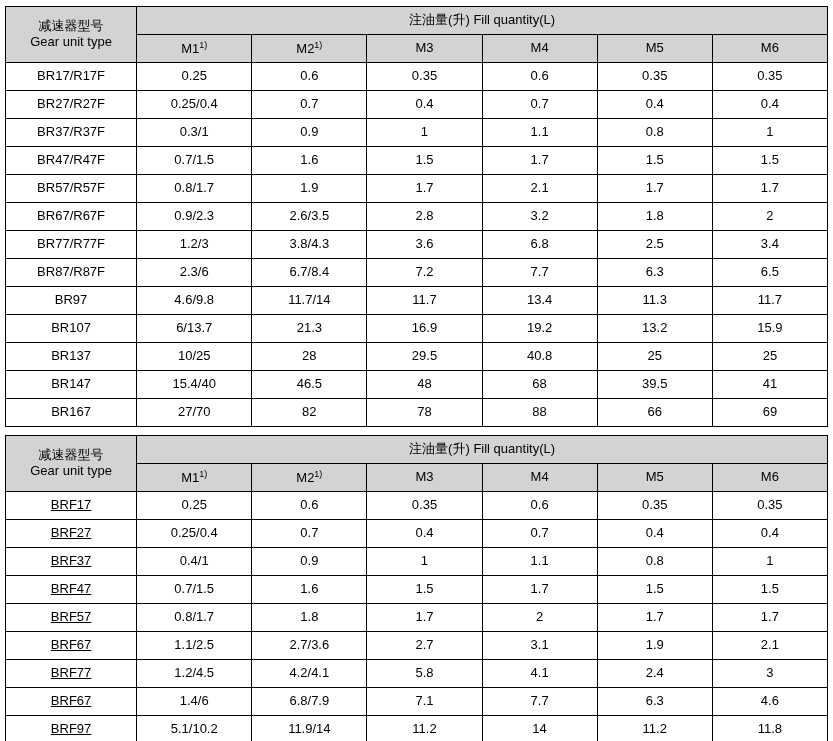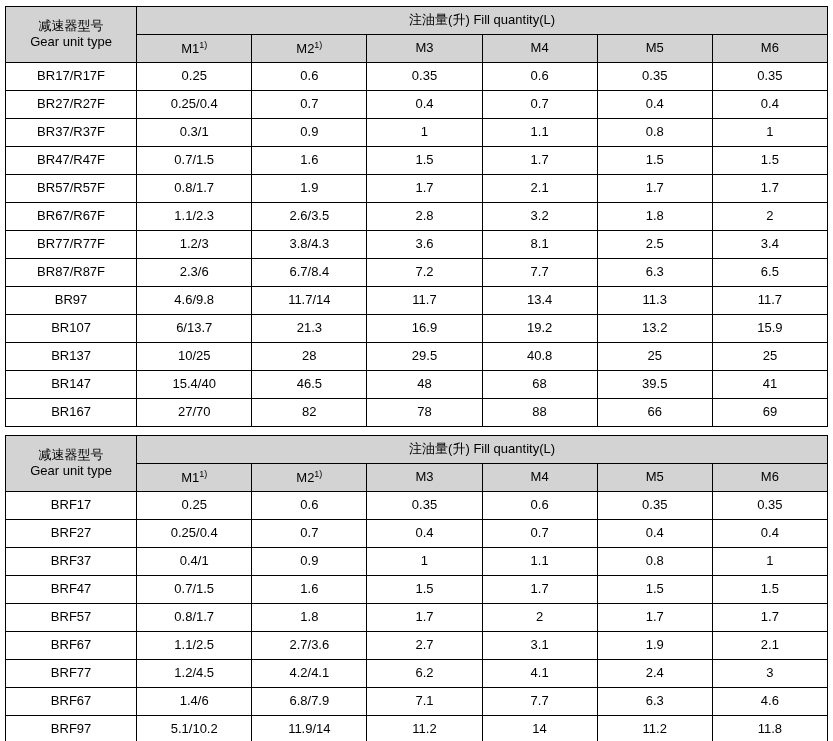--- a/index.html
+++ b/index.html
@@ -67,20 +67,21 @@
     vertical-align: super;
   }
   td.typecell {
     text-align: left;
     padding-left: 8px;
     font-size: 13.5px;
   }
   td.typecell.center {
     text-align: center;
     padding-left: 0;
+    text-decoration: underline;
   }
   td.valcell {
     font-size: 13px;
   }
 </style>
 </head>
 <body>
 
 <div class="page">
 
@@ -151,33 +152,33 @@
         <td class="typecell">BR57/R57F</td>
         <td class="valcell">0.8/1.7</td>
         <td class="valcell">1.9</td>
         <td class="valcell">1.7</td>
         <td class="valcell">2.1</td>
         <td class="valcell">1.7</td>
         <td class="valcell">1.7</td>
       </tr>
       <tr>
         <td class="typecell">BR67/R67F</td>
-        <td class="valcell">1.1/2.3</td>
+        <td class="valcell">0.9/2.3</td>
         <td class="valcell">2.6/3.5</td>
         <td class="valcell">2.8</td>
         <td class="valcell">3.2</td>
         <td class="valcell">1.8</td>
         <td class="valcell">2</td>
       </tr>
       <tr>
         <td class="typecell">BR77/R77F</td>
         <td class="valcell">1.2/3</td>
         <td class="valcell">3.8/4.3</td>
         <td class="valcell">3.6</td>
-        <td class="valcell">8.1</td>
+        <td class="valcell">6.8</td>
         <td class="valcell">2.5</td>
         <td class="valcell">3.4</td>
       </tr>
       <tr>
         <td class="typecell">BR87/R87F</td>
         <td class="valcell">2.3/6</td>
         <td class="valcell">6.7/8.4</td>
         <td class="valcell">7.2</td>
         <td class="valcell">7.7</td>
         <td class="valcell">6.3</td>
@@ -309,21 +310,21 @@
         <td class="valcell">2.7/3.6</td>
         <td class="valcell">2.7</td>
         <td class="valcell">3.1</td>
         <td class="valcell">1.9</td>
         <td class="valcell">2.1</td>
       </tr>
       <tr>
         <td class="typecell center">BRF77</td>
         <td class="valcell">1.2/4.5</td>
         <td class="valcell">4.2/4.1</td>
-        <td class="valcell">6.2</td>
+        <td class="valcell">5.8</td>
         <td class="valcell">4.1</td>
         <td class="valcell">2.4</td>
         <td class="valcell">3</td>
       </tr>
       <tr>
         <td class="typecell center">BRF67</td>
         <td class="valcell">1.4/6</td>
         <td class="valcell">6.8/7.9</td>
         <td class="valcell">7.1</td>
         <td class="valcell">7.7</td>

